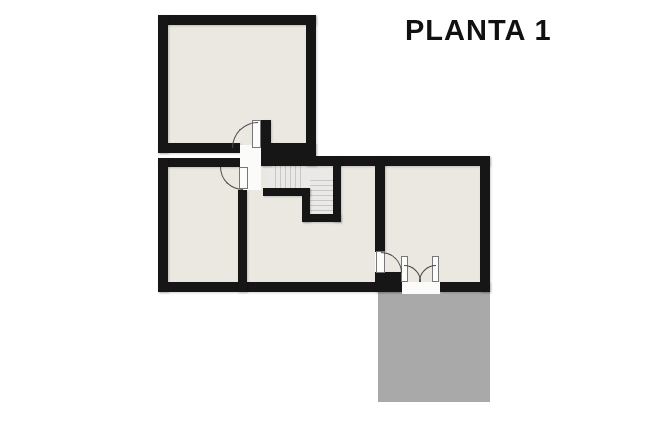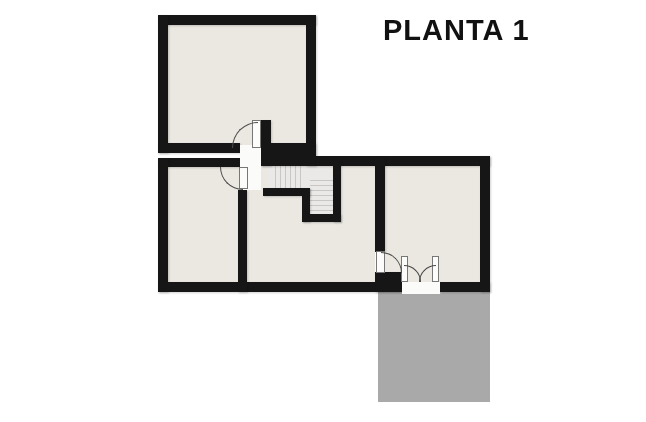--- a/index.html
+++ b/index.html
@@ -30,21 +30,21 @@
   .arc{border:0 solid var(--door_arc,#4A4A4A);background:transparent;}
   .arc-tl{border-top-width:1.5px;border-left-width:1.5px;border-top-left-radius:100% 100%;}
   .arc-tr{border-top-width:1.5px;border-right-width:1.5px;border-top-right-radius:100% 100%;}
   .arc-bl{border-bottom-width:1.5px;border-left-width:1.5px;border-bottom-left-radius:100% 100%;}
 </style>
 </head>
 <body>
 
 <div id="plan">
 
-  <div class="title" style="left:383px;top:14px;">PLANTA 1</div>
+  <div class="title" style="left:405px;top:14px;">PLANTA 1</div>
 
   <div class="room" style="left:166px;top:24px;width:142px;height:124px;"></div>
   <div class="room" style="left:166px;top:162px;width:316px;height:122px;"></div>
 
   <div class="terrace" style="left:378px;top:290px;width:112px;height:112px;"></div>
 
   <div class="stair" style="left:268px;top:164px;width:64px;height:26px;"></div>
   <div class="stair" style="left:310px;top:176px;width:23px;height:40px;"></div>
   <div class="stair-lines-h" style="left:271px;top:164px;width:31px;height:26px;"></div>
   <div class="stair-lines-v" style="left:310px;top:176px;width:23px;height:38px;"></div>

